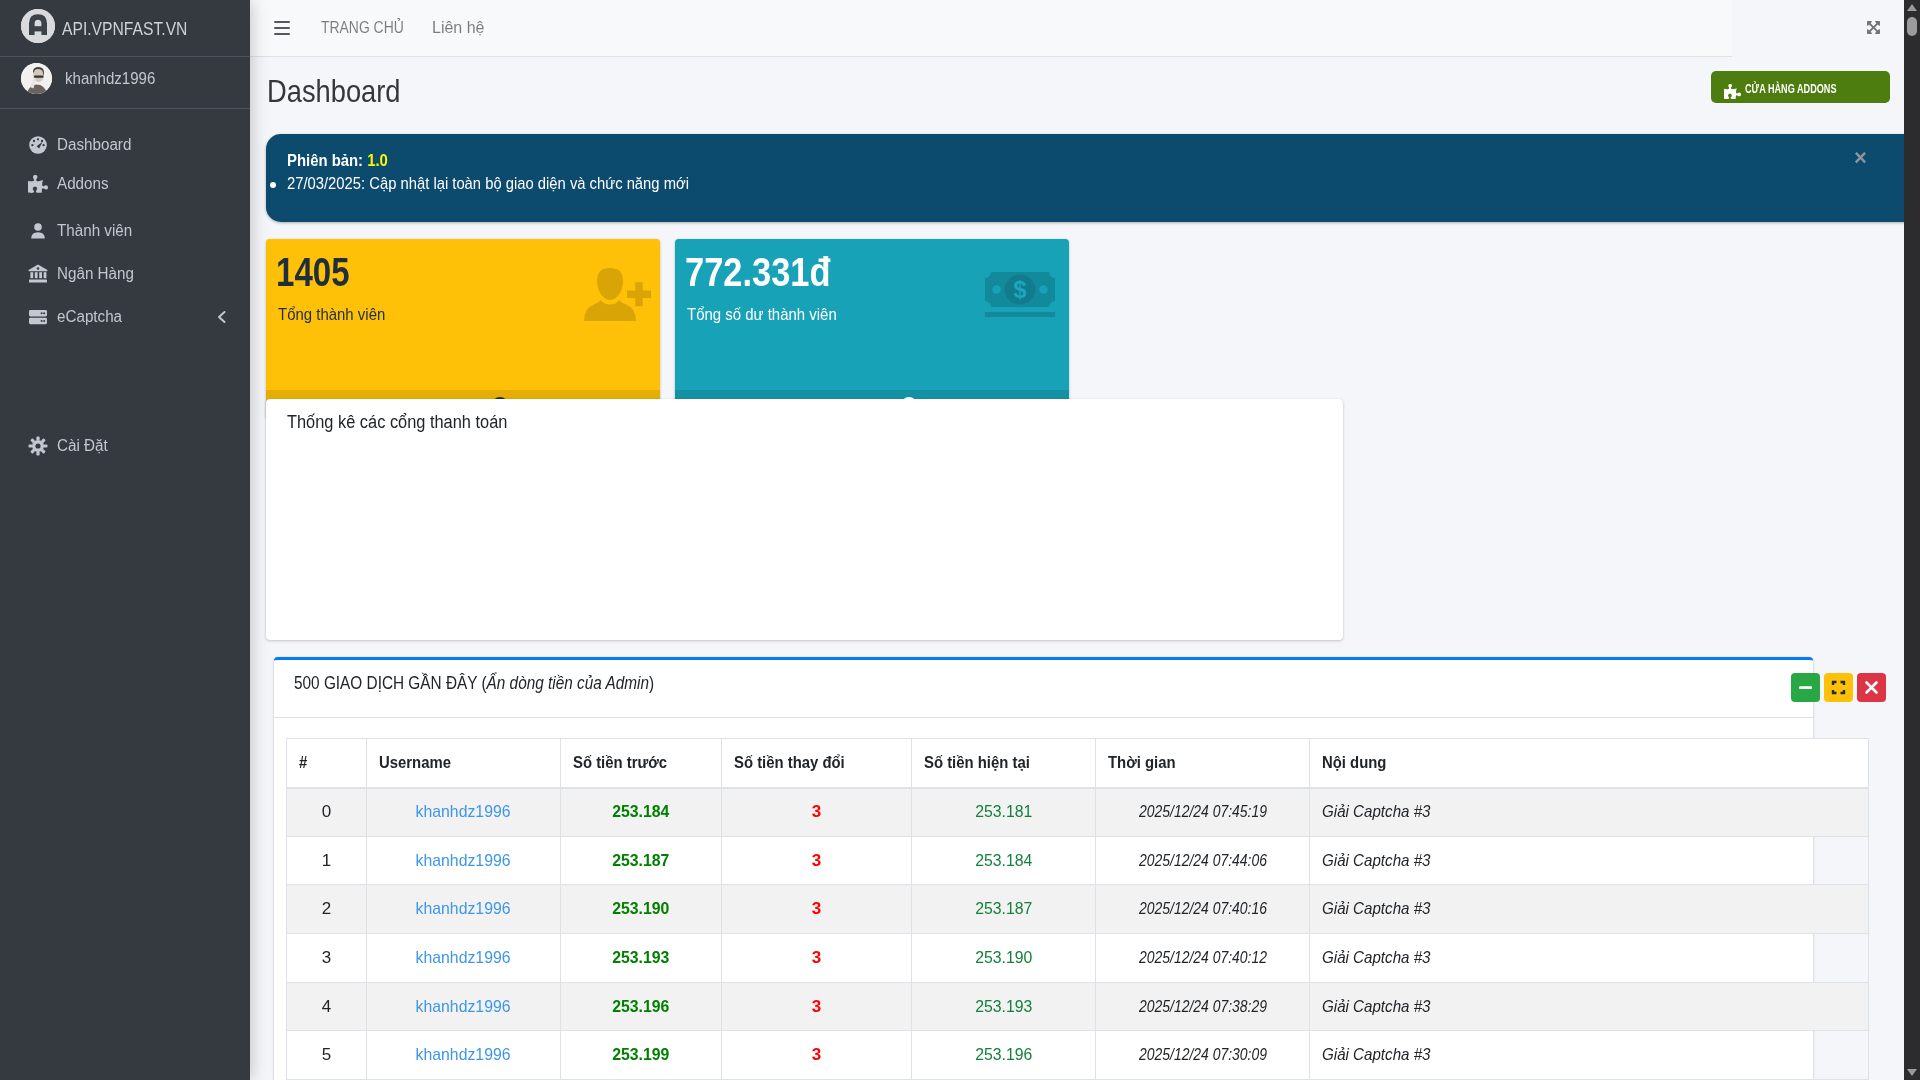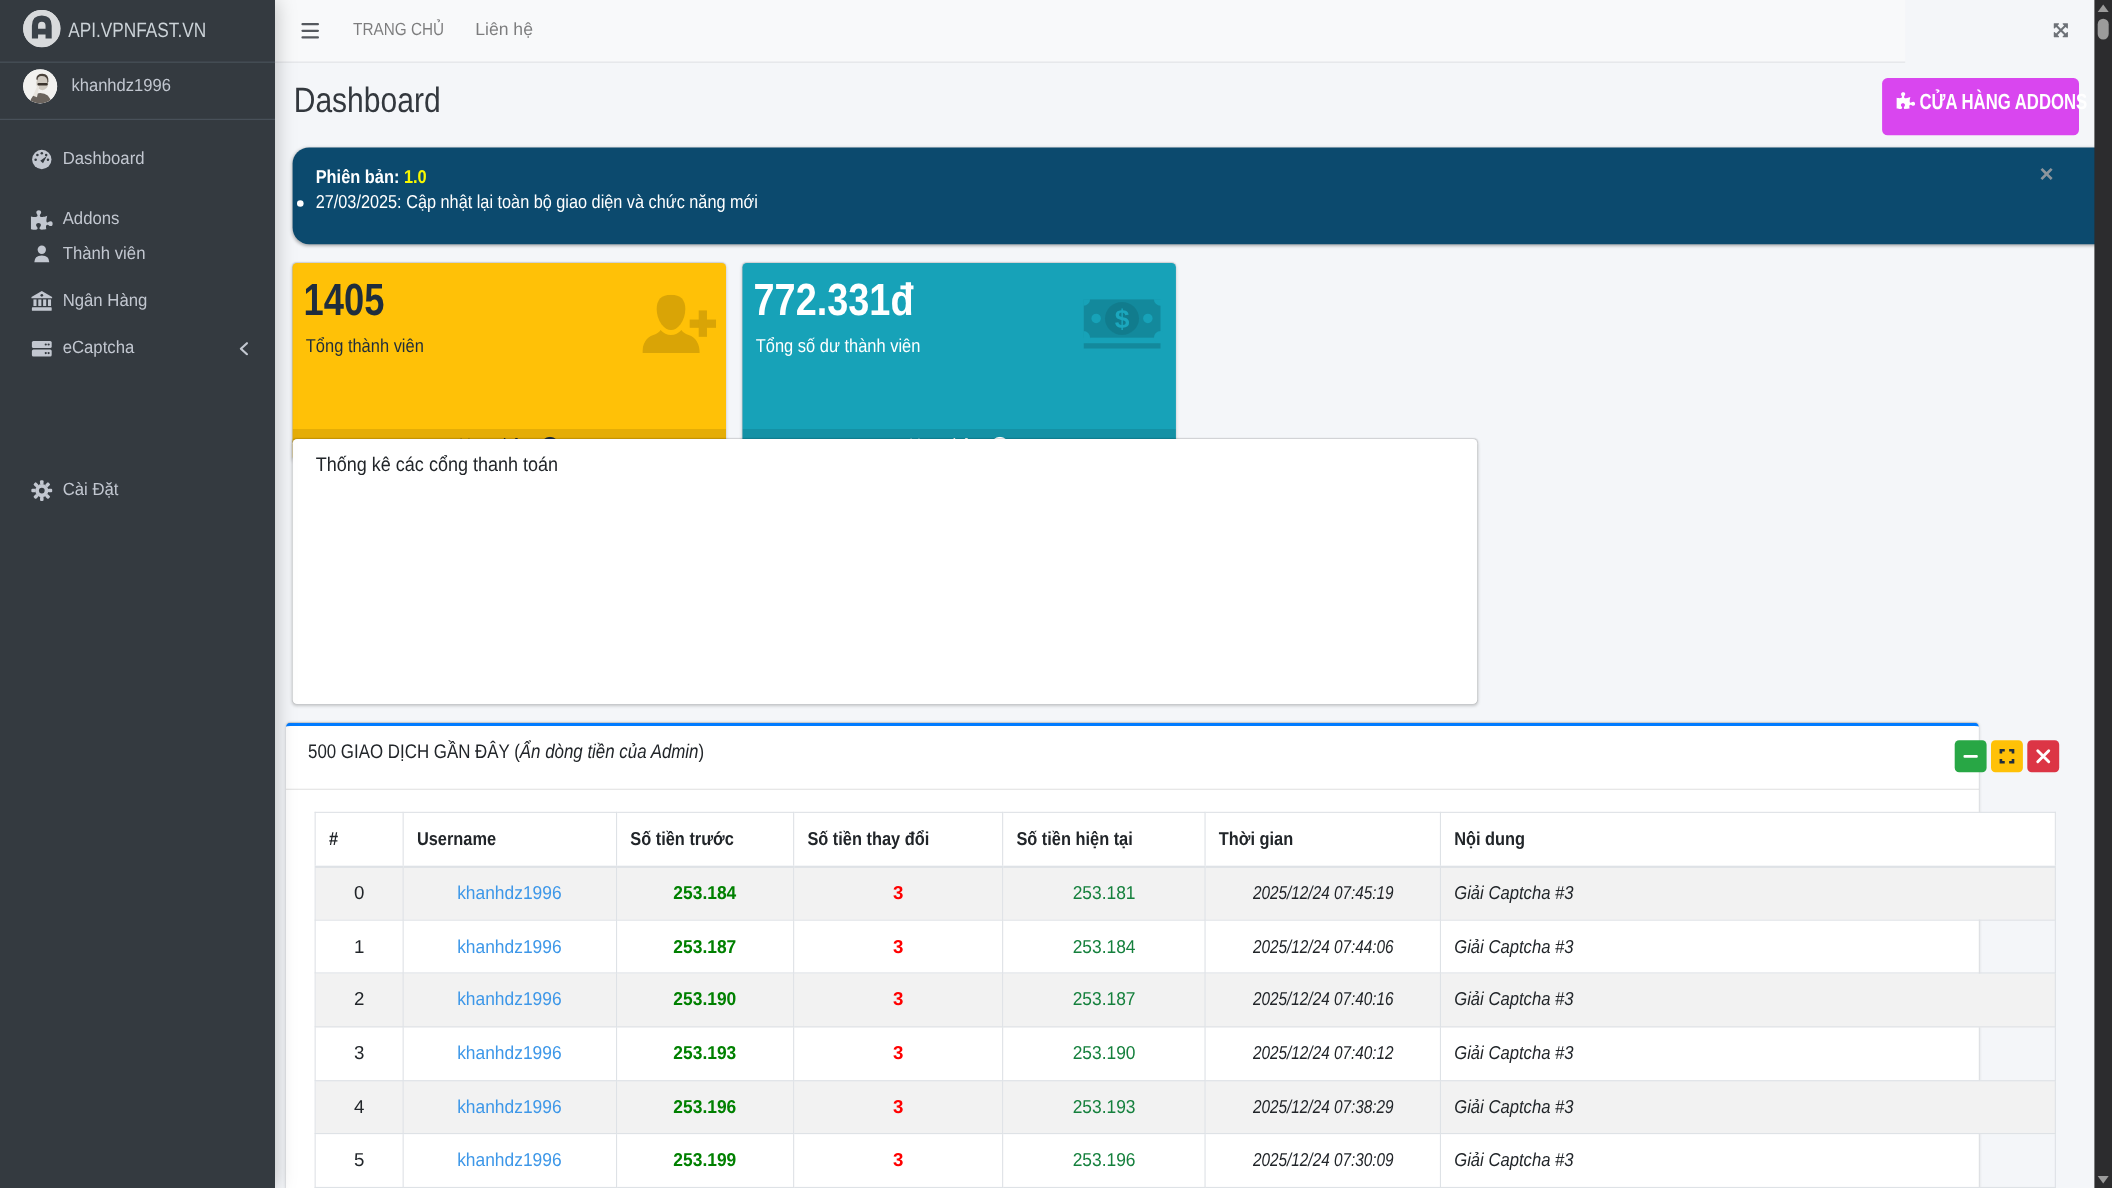--- a/index.html
+++ b/index.html
@@ -29,22 +29,22 @@
 
   
   #navbar { position:absolute; left:250px; top:0; width:1482px; height:57px;
     background:#f8f9fa; border-bottom:1px solid #dee2e6; z-index:5; }
   .burger { position:absolute; left:24px; top:21px; width:16px; height:14px; }
   .burger div { height:2.4px; background:#55595e; border-radius:1px; margin-bottom:3.4px; }
   .navlink { position:absolute; top:19px; font-size:16px; color:rgba(0,0,0,.5); }
 
   
   #h1 { position:absolute; left:267px; top:73px; font-size:32px; font-weight:400; color:#33383e; transform:scaleX(.853); transform-origin:left; }
-  #btn-addons { position:absolute; left:1711px; top:71px; width:179px; height:52px;
-    background:#d946ef; border-radius:5px; color:#fff; font-size:20px; font-weight:700; }
+  #btn-addons { position:absolute; left:1711px; top:71px; width:179px; height:32px;
+    background:#4d7c0f; border-radius:5px; color:#fff; font-size:12px; font-weight:700; }
   #btn-addons svg { position:absolute; left:13px; top:12px; }
   #btn-addons span { position:absolute; left:34px; top:11px; white-space:nowrap;
     transform:scaleX(.76); transform-origin:left; }
 
   #callout { position:absolute; left:266px; top:134px; width:1872px; height:88px;
     background:#0c4a6e; border-radius:15px; box-shadow:0 1px 3px rgba(0,0,0,.3); color:#fff; }
   #callout .t1 { position:absolute; left:21px; top:17px; font-size:17px; font-weight:700; transform:scaleX(.875); transform-origin:left; }
   #callout .t1 b { color:#f8f800; }
   #callout .li { position:absolute; left:21px; top:40px; font-size:17px; transform:scaleX(.87); transform-origin:left; }
   #callout .dot { position:absolute; left:4px; top:48px; width:6px; height:6px; border-radius:50%; background:#fff; }
@@ -57,21 +57,21 @@
   .sbox .num { position:absolute; left:10px; top:13px; font-size:41px; font-weight:700; line-height:1; transform:scaleX(.84); transform-origin:left; }
   .sbox .lbl { position:absolute; left:12px; top:66px; font-size:17px; transform:scaleX(.88); transform-origin:left; }
   .sbox .foot { position:absolute; left:0; bottom:0; width:100%; height:29px;
     background:rgba(0,0,0,.1); font-size:15px; display:flex; align-items:center; justify-content:center; gap:6px; }
   .sbox .icon { position:absolute; }
 
   #chartcard { position:absolute; left:266px; top:399px; width:1077px; height:241px;
     background:#fff; border-radius:4px; box-shadow:0 0 1px rgba(0,0,0,.125),0 1px 3px rgba(0,0,0,.2); }
   #chartcard .t { position:absolute; left:21px; top:13px; font-size:18px; color:#212529; transform:scaleX(.91); transform-origin:left; }
 
-  #tablecard { position:absolute; left:260px; top:657px; width:1539px; height:423px;
+  #tablecard { position:absolute; left:274px; top:657px; width:1539px; height:423px;
     background:#fff; border-top:3px solid #007bff; border-radius:4px 4px 0 0;
     box-shadow:0 0 1px rgba(0,0,0,.125),0 1px 3px rgba(0,0,0,.2);padding-left:28px; }
   #tablecard .hd { position:absolute; left:0; top:0; width:100%; height:58px;
     border-bottom:1px solid rgba(0,0,0,.125); }
   #tablecard .hd .t { position:absolute; left:20px; top:13px; font-size:18px; color:#212529; transform:scaleX(.853); transform-origin:left; }
   .tool { position:absolute; top:13px; width:29px; height:29px; border-radius:4px; }
   #tool-g { left:1517px; background:#28a745; }
   #tool-y { left:1550px; background:#ffc107; }
   #tool-r { left:1583px; background:#dc3545; }
 
@@ -150,21 +150,21 @@
           <circle cx="6" cy="6" r="1.15"></circle>
           <circle cx="10" cy="4.3" r="1.15"></circle>
           <circle cx="14" cy="6" r="1.15"></circle>
           <circle cx="15.6" cy="10.2" r="1.15"></circle>
         </g>
         <path d="M8.6 11.2 L14.6 6.8 L11.1 13.4 Z" fill="#343a40"></path>
         <path d="M5.2 14.8 a6.7 6.7 0 0 0 9.6 0 l-1.3-1.3 a4.9 4.9 0 0 1 -7 0 z" fill="#343a40" opacity="0"></path>
       </svg>
     <span class="txt">Dashboard</span>
   </div>
-  <div class="mitem" style="top:180px;text-decoration:underline;">
+  <div class="mitem" style="top:164px;text-decoration:underline;">
     <svg class="ic" viewBox="0 0 576 512" fill="#c2c7d0">
         <path d="M519.442 288.651c-41.519 0-59.5 31.593-82.058 31.593C377.409 320.244 432 144 432 144s-196.288 80-196.288-3.297c0-35.827 36.288-46.25 36.288-85.985C272 19.216 243.885 0 210.539 0c-34.654 0-66.366 18.891-66.366 56.346 0 41.364 31.711 59.277 31.711 81.75C175.885 207.719 0 166.758 0 166.758v333.237s178.635 41.047 178.635-28.662c0-22.473-40-40.107-40-81.471 0-37.456 29.25-56.346 63.577-56.346 33.673 0 61.788 19.216 61.788 54.717 0 39.735-36.288 50.158-36.288 85.985 0 60.803 129.675 25.73 181.23 25.73 0 0-34.725-120.101 25.827-120.101 35.962 0 46.222 36.152 86.077 36.152C556.761 416 576 387.994 576 354.443c0-34.199-18.961-65.792-56.558-65.792z"></path>
       </svg>
     <span class="txt">Addons</span>
   </div>
   <div class="mitem" style="top:211px;">
     <svg class="ic" viewBox="0 0 20 20" fill="#c2c7d0">
         <circle cx="10" cy="6" r="3.8"></circle>
         <path d="M3.2 17.5 q0 -6.3 6.8 -6.3 q6.8 0 6.8 6.3 z"></path>
       </svg>

